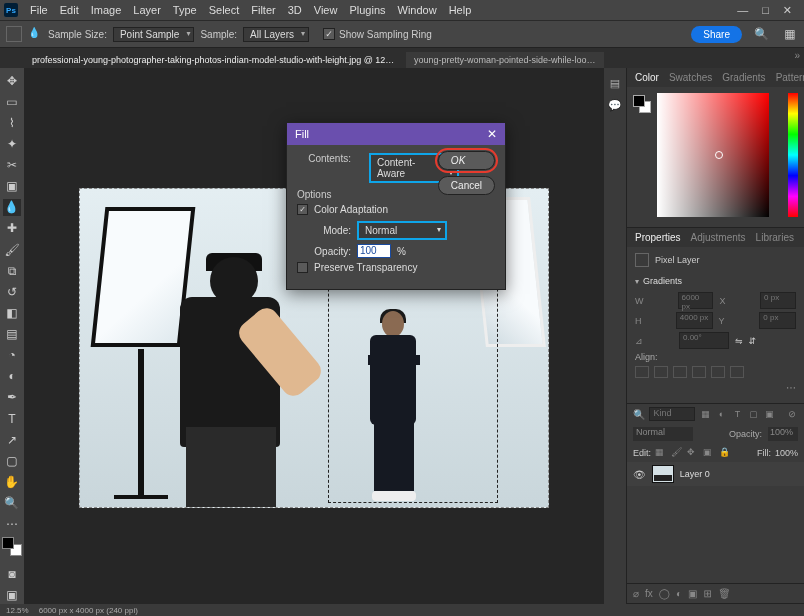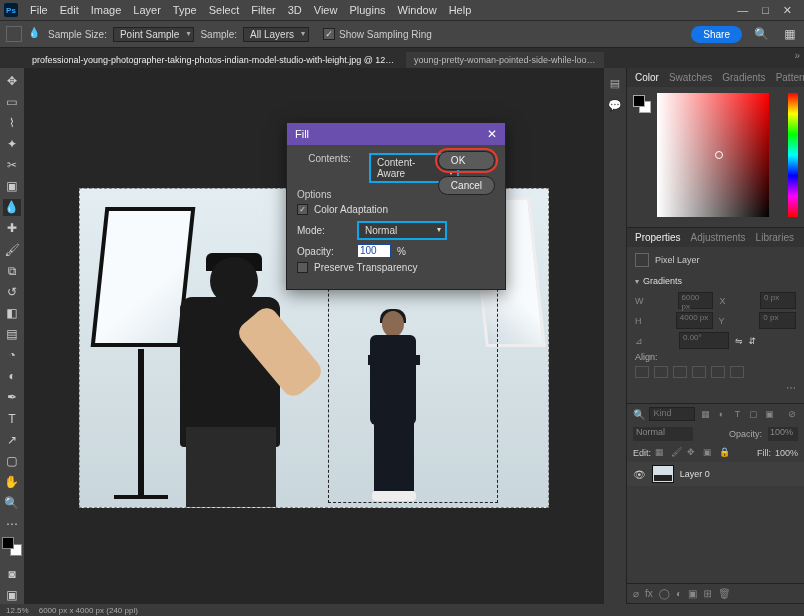--- a/index.html
+++ b/index.html
@@ -120,28 +120,28 @@
   
   .dialog { position:absolute; left:286px; top:122px; width:220px; background:#454545; border:1px solid #222; box-shadow:0 4px 16px rgba(0,0,0,.5);}
   .dialog .dtitle { background:#6a4fae; color:#fff; padding:4px 8px; font-size:11px; display:flex; align-items:center;}
   .dialog .dtitle .dx { margin-left:auto; font-size:12px;}
   .dialog .dbody { padding:8px 10px 10px; font-size:10px; color:#ddd;}
   .dialog .row { display:flex; gap:18px; margin-bottom:4px;}
   .dialog .row .rlbl { width:54px; text-align:right; color:#ccc;}
   .dialog .dsel { background:#3a3a3a; border:2px solid #0ea5e9; padding:2px 16px 2px 6px; width:90px; position:relative;}
   .dialog .dsel::after { content:"▾"; position:absolute; right:4px; font-size:8px;}
   .dialog .btn { background:#5a5a5a; border:1px solid #222; padding:3px 12px; border-radius:10px; color:#eee; font-size:10px;}
-  .dialog .btn.ok { outline:2px solid #e63b2e; outline-offset:1px; border-radius:10px;}
+  .dialog .btn.ok { outline:2px solid #e63b2e; outline-offset:1px; border-radius:10px;font-style:italic;}
   .dialog .btncol { position:absolute; right:10px; top:28px; display:flex; flex-direction:column; gap:6px;}
   .dialog .ghead { color:#ccc; margin:6px 0 4px;}
   .dialog .chkrow { display:flex; align-items:center; gap:6px; margin-bottom:6px;}
   .dialog .cb { width:11px; height:11px; background:#5a5a5a; border:1px solid #222; display:flex; align-items:center; justify-content:center; font-size:8px;}
   .dialog .inp { background:#fff; color:#1a4a9e; border:1px solid #1a4a9e; width:34px; height:14px; padding:0 2px; font-size:10px;}
   .dialog .fieldline { display:flex; align-items:center; gap:6px; margin:4px 0;}
-  .dialog .fieldline .flbl { width:54px; text-align:left;}
+  .dialog .fieldline .flbl { width:54px; text-align:right;}
 </style>
 </head>
 <body>
 
 <div class="menubar">
   <div class="ps-logo">Ps</div>
   <div class="menu-item">File</div>
   <div class="menu-item">Edit</div>
   <div class="menu-item">Image</div>
   <div class="menu-item">Layer</div>

